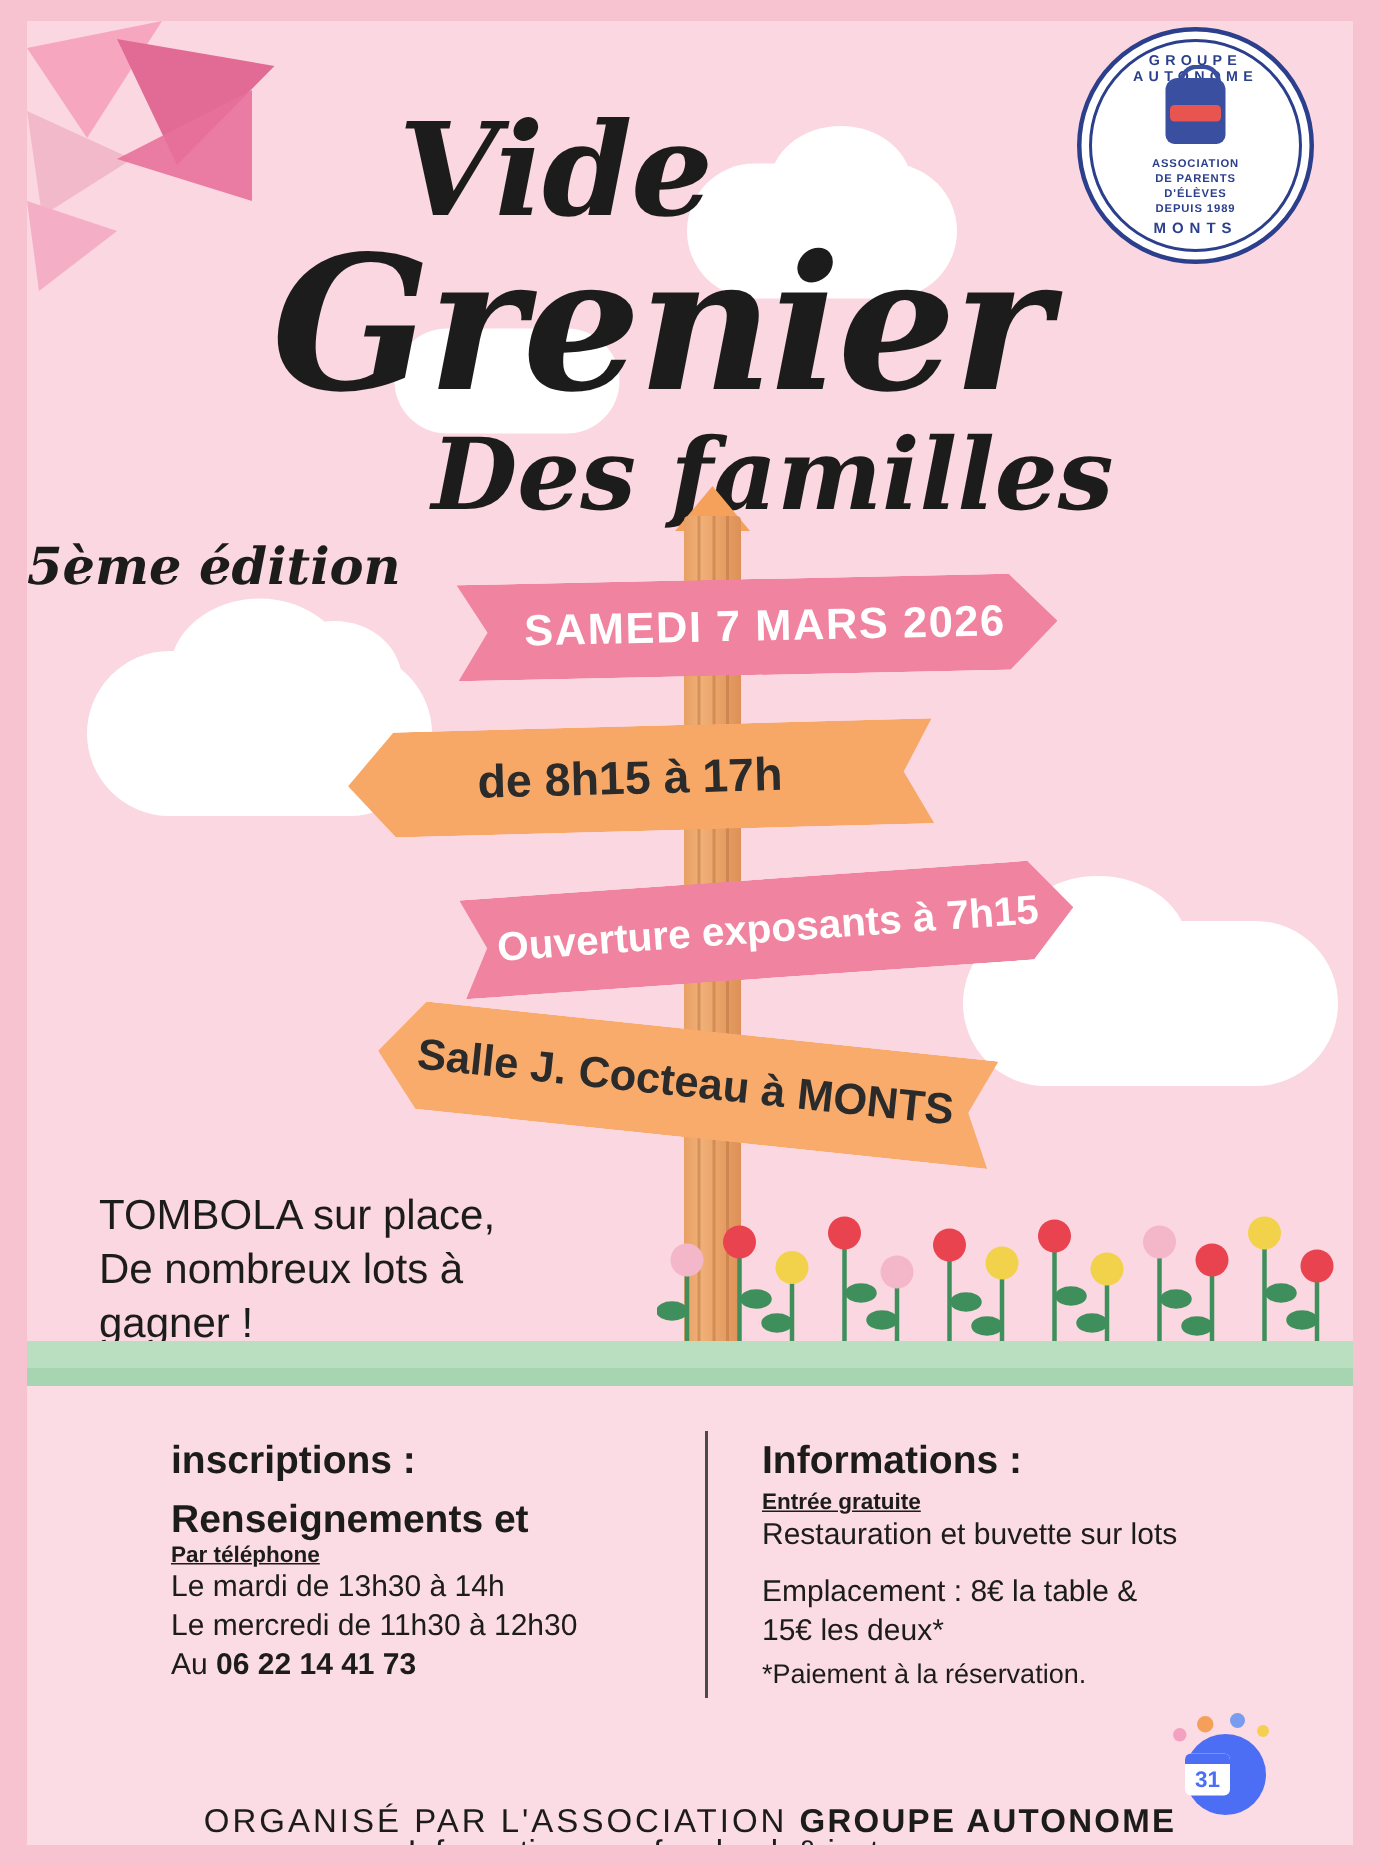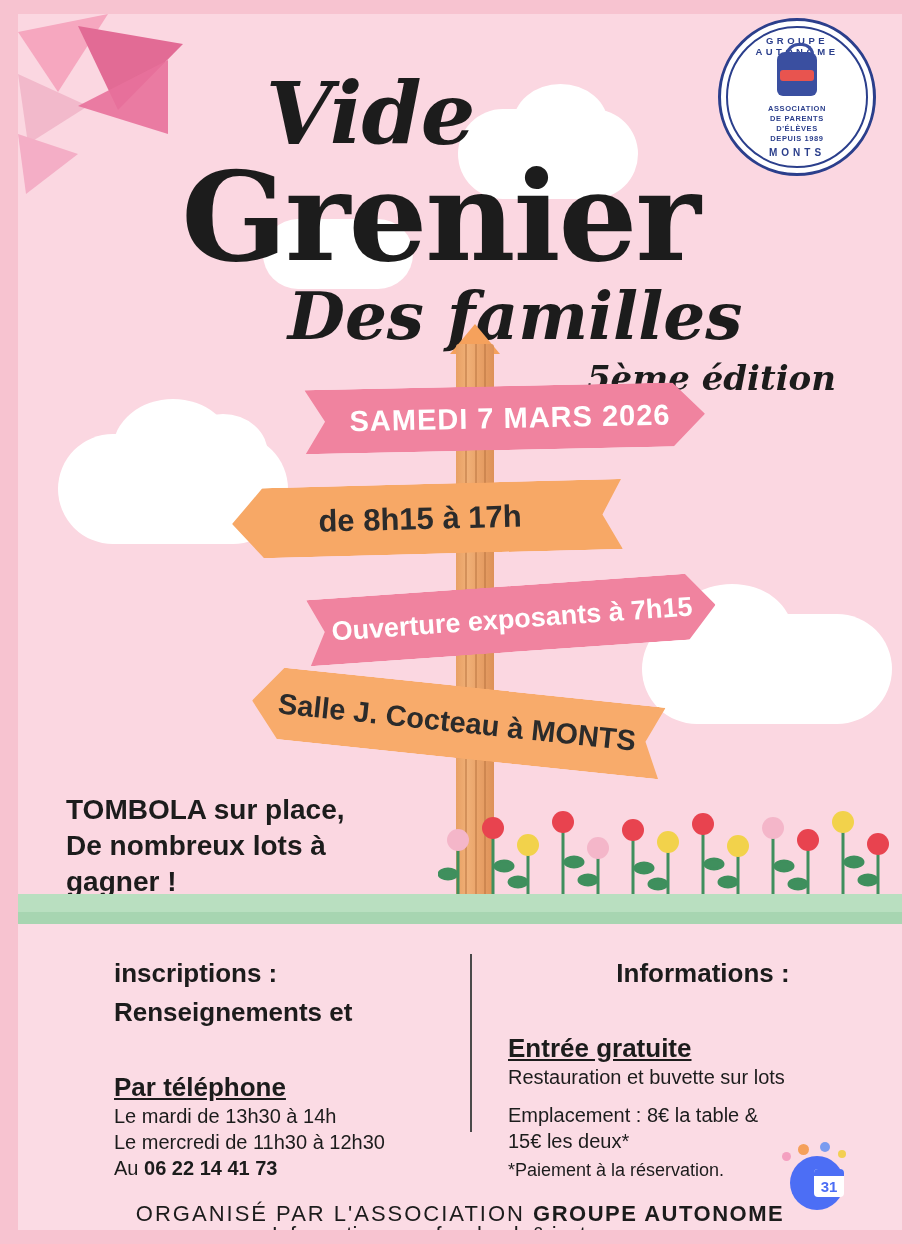--- a/index.html
+++ b/index.html
@@ -182,43 +182,43 @@
     font-style: italic;
     font-weight: bold;
     font-size: 86px;
     line-height: 88px;
     letter-spacing: -1px;
     margin-right: 180px;
     margin-top: 22px;
   }
   .h-grenier {
     font-family: "DejaVu Serif", serif;
+    font-style: italic;
     font-weight: bold;
     font-size: 124px;
     line-height: 118px;
     letter-spacing: -2px;
     margin-right: 40px;
   }
   .h-familles {
     font-family: "DejaVu Serif", serif;
     font-style: italic;
     font-weight: bold;
     font-size: 66px;
     line-height: 80px;
     margin-left: 110px;
   }
   .h-edition {
     font-family: "DejaVu Serif", serif;
     font-style: italic;
     font-weight: bold;
     font-size: 34px;
-    text-align: right;
+    text-align: left;
     padding-right: 66px;
     margin-top: 2px;
-    padding-left: 45px;
   }
 
   
   .post {
     position: absolute;
     left: 438px;
     top: 330px;
     width: 38px;
     height: 580px;
     background: linear-gradient(90deg,#e8a064 0%,#f0b077 30%,#e9a268 60%,#dd9158 100%);
@@ -308,21 +308,21 @@
     clip-path: polygon(7% 0, 100% 0, 96% 50%, 100% 100%, 7% 100%, 0 50%);
     box-sizing: border-box;
   }
 
   
   .tombola {
     position: absolute;
     left: 48px;
     top: 778px;
     font-size: 28px;
-    font-weight: bold;
+    font-weight: normal;
     line-height: 36px;
     color: #1c1c1c;
   }
 
   
   .flower-row {
     position: absolute;
     left: 420px;
     right: 10px;
     top: 790px;
@@ -353,22 +353,21 @@
     color: #1c1c1c;
   }
   .col-title {
     font-size: 26px;
     font-weight: bold;
     line-height: 31px;
   }
   .underlined {
     text-decoration: underline;
     font-weight: bold;
-    font-size: 26px;
-    margin-top: 44px;
+    font-size: 15px;
   }
   .line {
     font-size: 20px;
     line-height: 26px;
   }
   .bold-inline {
     font-weight: bold;
   }
   .small-note {
     font-size: 18px;
@@ -401,21 +400,21 @@
   .cal-badge {
     position: absolute;
     right: 58px;
     top: 1142px;
     width: 54px;
     height: 54px;
     border-radius: 50%;
     background: #4c6ef5;
     display: flex;
     align-items: center;
-    justify-content: flex-end;
+    justify-content: flex-start;
     color: #fff;
   }
   .cal-inner {
     width: 30px;
     height: 28px;
     background: #fff;
     border-radius: 4px;
     color: #4c6ef5;
     font-size: 15px;
     font-weight: bold;
@@ -588,21 +587,21 @@
       <div class="col-title">Renseignements et</div>
       <div class="underlined">Par téléphone</div>
       <div class="line">Le mardi de 13h30 à 14h</div>
       <div class="line">Le mercredi de 11h30 à 12h30</div>
       <div class="line">
         <span>Au </span><span class="bold-inline">06 22 14 41 73</span>
       </div>
     </div>
 
     <div class="col-right">
-      <div class="col-title" style="margin-bottom:4px;text-align:center;">Informations :</div>
+      <div class="col-title" style="margin-bottom:4px;">Informations :</div>
       <div class="underlined">Entrée gratuite</div>
       <div class="line" style="margin-bottom:12px;">Restauration et buvette sur lots</div>
       <div class="line">Emplacement : 8€ la table &amp;</div>
       <div class="line">15€ les deux*</div>
       <div class="small-note">*Paiement à la réservation.</div>
     </div>
 
     <div class="organised">
       <span>ORGANISÉ PAR L'ASSOCIATION </span><b>GROUPE AUTONOME</b>
     </div>

